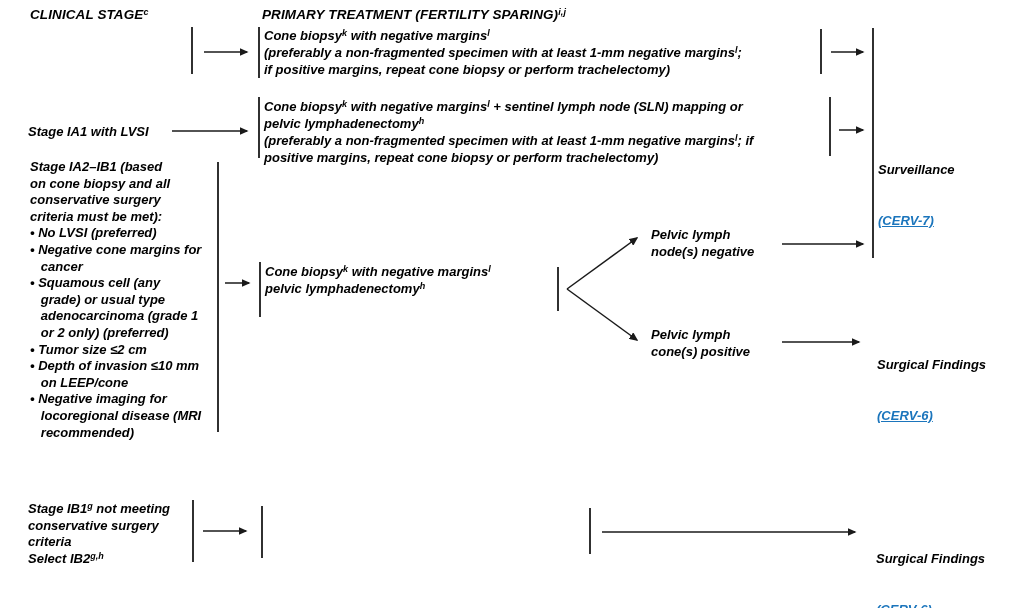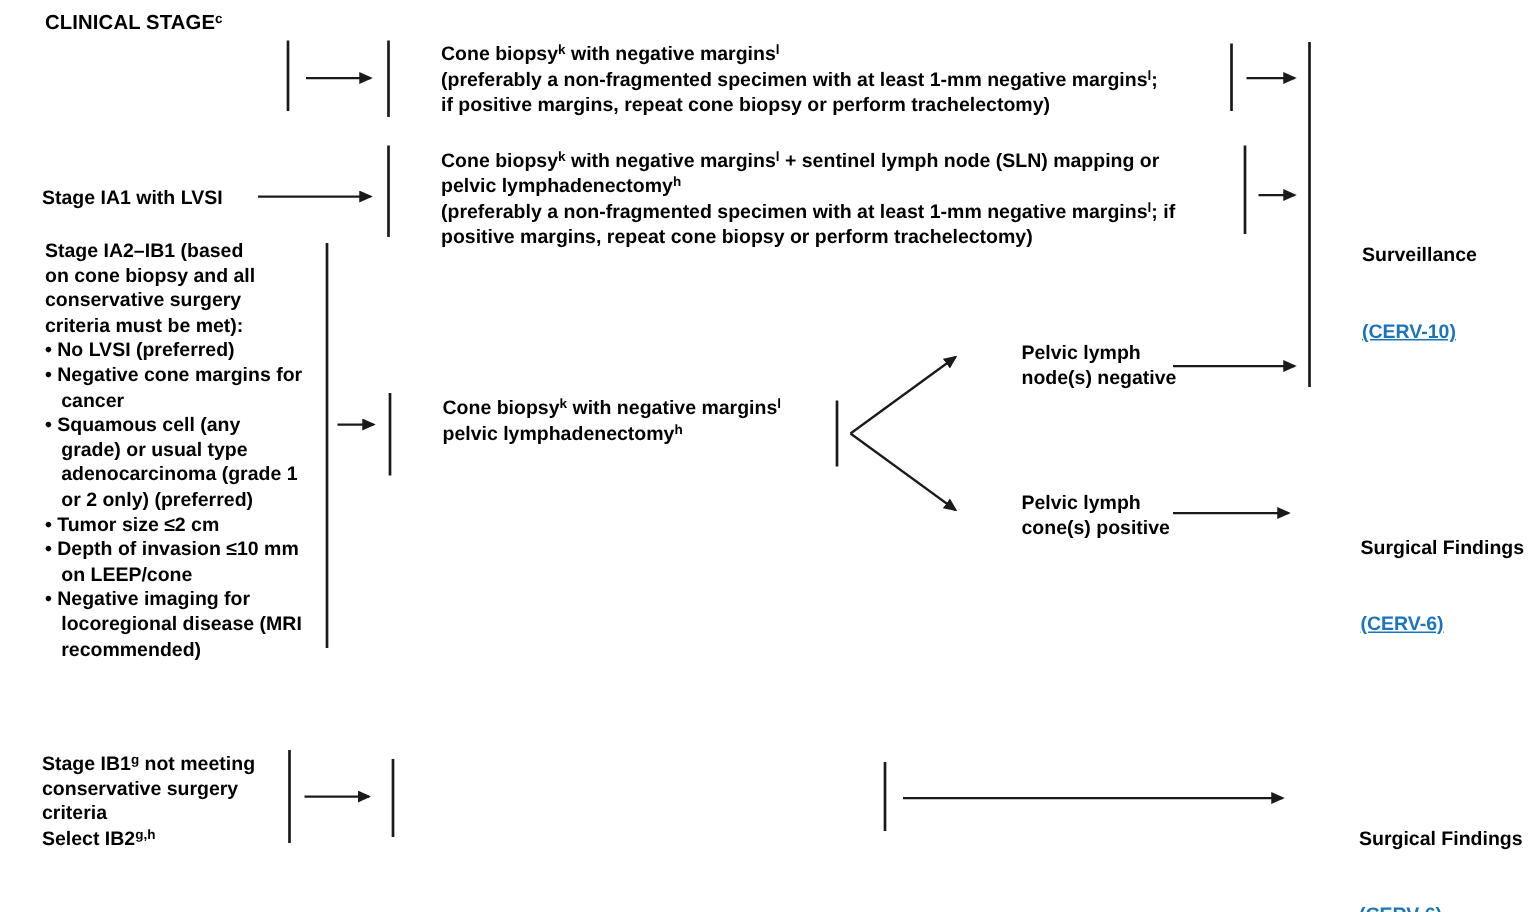--- a/index.html
+++ b/index.html
@@ -1,22 +1,22 @@
 <!DOCTYPE html>
 <html><head>
 <meta charset="utf-8">
 <style>
   html,body{margin:0;padding:0;background:#fff;}
   .page{
     position:relative;width:1024px;height:608px;background:#ffffff;
     font-family:"Liberation Sans","DejaVu Sans",sans-serif;
     font-weight:bold;color:#000;overflow:hidden;
   }
-  .tb{position:absolute;font-size:13px;line-height:16.6px;white-space:pre;}
-  .lh17{line-height:17px;margin-left:30px;}
+  .tb{position:absolute;font-size:13px;line-height:16.6px;white-space:pre;font-style:italic;}
+  .lh17{line-height:17px;}
   .hdr{font-size:13.5px;letter-spacing:.1px;}
   sup{font-size:9px;line-height:0;vertical-align:4px;}
   .link{color:#1b75bc;text-decoration:underline;display:block;cursor:pointer;}
   svg.connectors{position:absolute;left:0;top:0;width:1024px;height:608px;}
   svg .ln{stroke:#1a1a1a;fill:none;}
 </style>
 </head>
 <body>
 
 <div class="page">
@@ -51,29 +51,30 @@
     <line class="ln" x1="782" y1="342" x2="859" y2="342" stroke-width="1.5" marker-end="url(#ah)"></line>
 
     <line class="ln" x1="193" y1="500" x2="193" y2="562" stroke-width="1.8"></line>
     <line class="ln" x1="203" y1="531" x2="246" y2="531" stroke-width="1.5" marker-end="url(#ah)"></line>
     <line class="ln" x1="262" y1="506" x2="262" y2="558" stroke-width="1.8"></line>
     <line class="ln" x1="590" y1="508" x2="590" y2="554" stroke-width="1.8"></line>
     <line class="ln" x1="602" y1="532" x2="855" y2="532" stroke-width="1.5" marker-end="url(#ah)"></line>
   </svg>
 
   <div class="tb hdr" style="left:30px;top:7px">CLINICAL STAGE<sup>c</sup></div>
+  <div class="tb hdr" style="left:262px;top:7px">PRIMARY TREATMENT (FERTILITY SPARING)<sup>i,j</sup></div>
 
   <div class="tb lh17" style="left:264px;top:27px"><div class="ln-row">Cone biopsy<sup>k</sup> with negative margins<sup>l</sup></div><div class="ln-row">(preferably a non-fragmented specimen with at least 1-mm negative margins<sup>l</sup>;</div><div class="ln-row">if positive margins, repeat cone biopsy or perform trachelectomy)</div></div>
 
   <div class="tb" style="left:28px;top:124px">Stage IA1 with LVSI</div>
   <div class="tb lh17" style="left:264px;top:98px"><div class="ln-row">Cone biopsy<sup>k</sup> with negative margins<sup>l</sup> + sentinel lymph node (SLN) mapping or</div><div class="ln-row">pelvic lymphadenectomy<sup>h</sup></div><div class="ln-row">(preferably a non-fragmented specimen with at least 1-mm negative margins<sup>l</sup>; if</div><div class="ln-row">positive margins, repeat cone biopsy or perform trachelectomy)</div></div>
 
   <div class="tb lh17" style="left:878px;top:127px">
     <div>Surveillance</div>
-    <a class="link" href="#">(CERV-10)</a>
+    <a class="link" href="#">(CERV-7)</a>
   </div>
 
   <div class="tb" style="left:30px;top:159px"><div class="ln-row">Stage IA2–IB1 (based</div><div class="ln-row">on cone biopsy and all</div><div class="ln-row">conservative surgery</div><div class="ln-row">criteria must be met):</div><div class="ln-row">• No LVSI (preferred)</div><div class="ln-row">• Negative cone margins for</div><div class="ln-row">   cancer</div><div class="ln-row">• Squamous cell (any</div><div class="ln-row">   grade) or usual type</div><div class="ln-row">   adenocarcinoma (grade 1</div><div class="ln-row">   or 2 only) (preferred)</div><div class="ln-row">• Tumor size ≤2 cm</div><div class="ln-row">• Depth of invasion ≤10 mm</div><div class="ln-row">   on LEEP/cone</div><div class="ln-row">• Negative imaging for</div><div class="ln-row">   locoregional disease (MRI</div><div class="ln-row">   recommended)</div></div>
   <div class="tb lh17" style="left:265px;top:263px"><div class="ln-row">Cone biopsy<sup>k</sup> with negative margins<sup>l</sup></div><div class="ln-row">pelvic lymphadenectomy<sup>h</sup></div></div>
   <div class="tb lh17" style="left:651px;top:226px"><div class="ln-row">Pelvic lymph</div><div class="ln-row">node(s) negative</div></div>
   <div class="tb lh17" style="left:651px;top:326px"><div class="ln-row">Pelvic lymph</div><div class="ln-row">cone(s) positive</div></div>
 
   <div class="tb lh17" style="left:877px;top:322px">
     <div>Surgical Findings</div>
     <a class="link" href="#">(CERV-6)</a>

